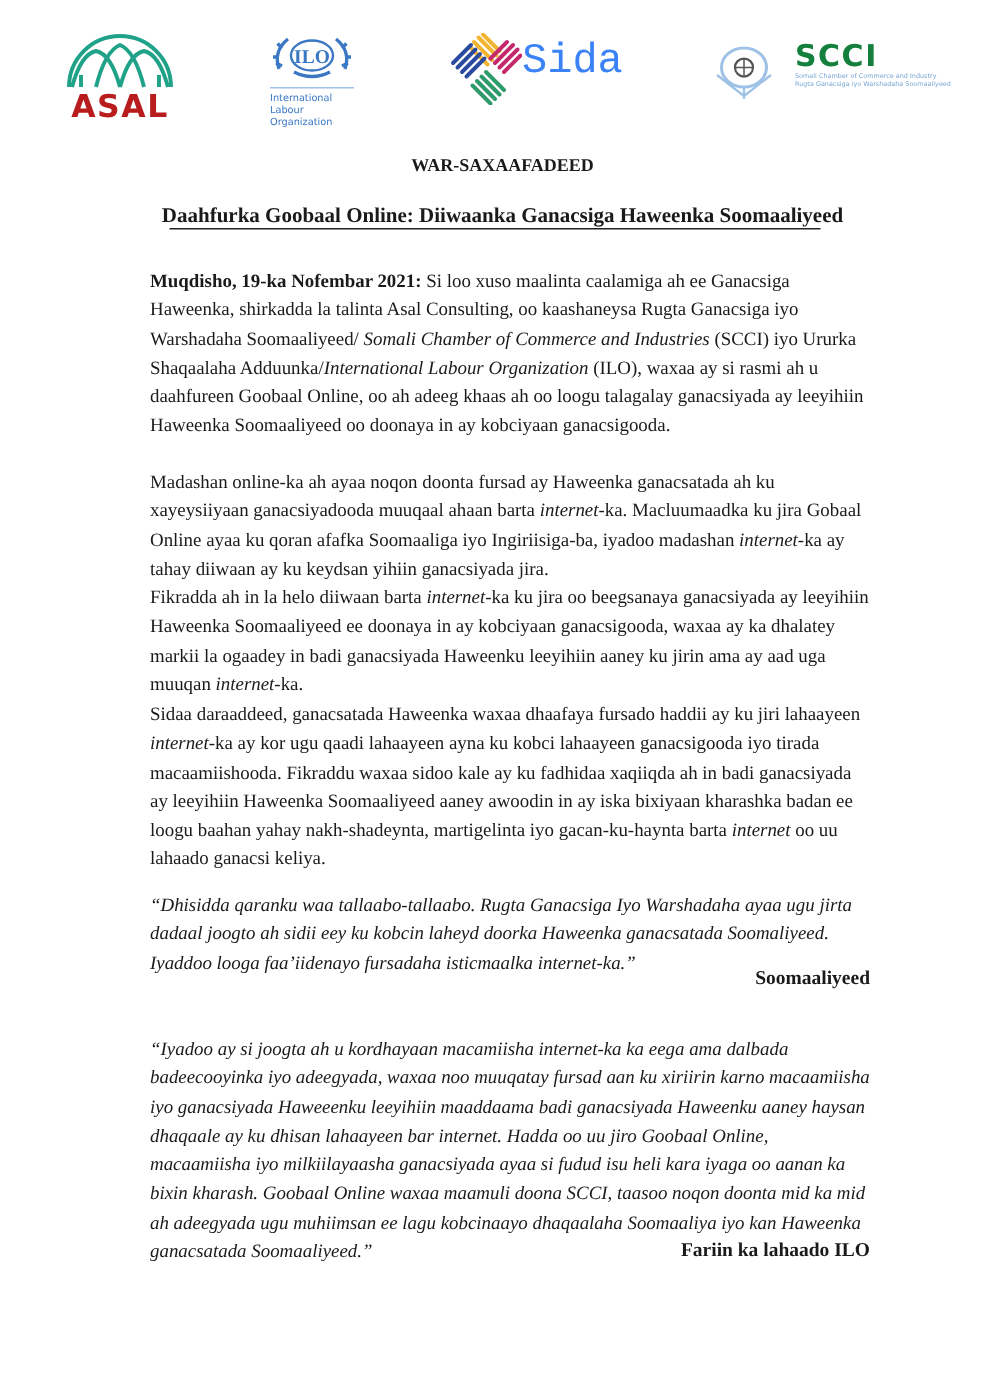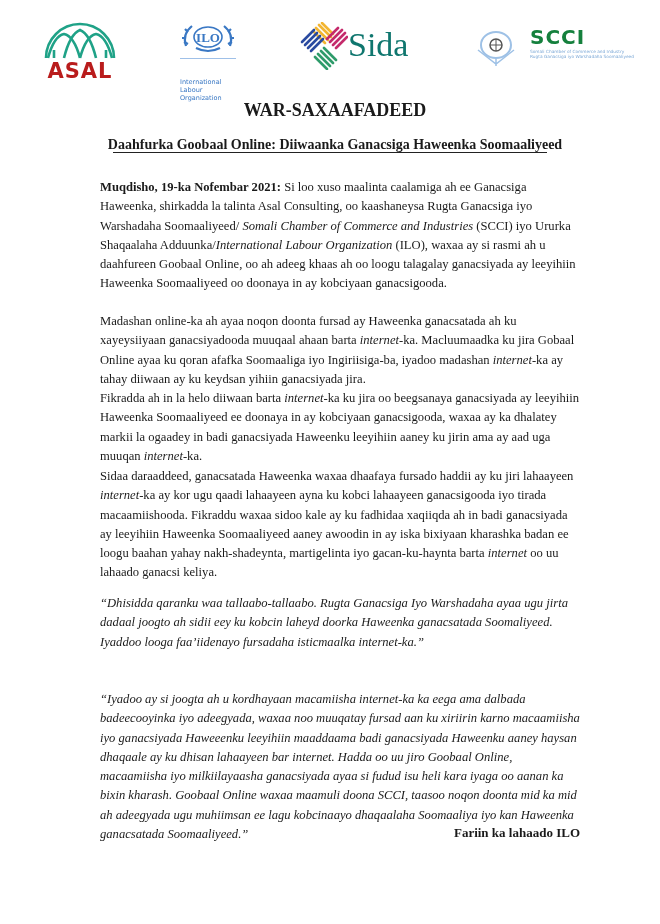--- a/index.html
+++ b/index.html
@@ -5,31 +5,31 @@
   html, body { margin: 0; padding: 0; background: #ffffff; }
   body { width: 660px; height: 924px; position: relative; overflow: hidden; color: #1a1a1a;
          font-family: "Liberation Serif", "DejaVu Serif", serif; }
   .logos { position: absolute; top: 0; left: 0; width: 660px; height: 95px; }
   .logo { position: absolute; }
   .asal { left: 40px; top: 20px; width: 80px; height: 66px; }
   .asal-text { position: absolute; left: 4px; top: 39px; width: 72px; text-align: center;
     font-family: "DejaVu Sans", sans-serif; font-weight: bold; font-size: 21px; color: #b91c1c; letter-spacing: 1px; }
   .ilo { left: 178px; top: 22px; width: 62px; height: 66px; }
   .ilo-text { position: absolute; left: 2px; top: 36px; font-family: "DejaVu Sans", sans-serif; font-size: 6.5px;
-    line-height: 8px; color: #3a78c4; border-top: 1px solid #9fc0e8; padding-top: 19px; width: 56px; }
+    line-height: 8px; color: #3a78c4; border-top: 1px solid #9fc0e8; padding-top: 2px; width: 56px; }
   .sida { left: 300px; top: 22px; width: 140px; height: 50px; }
-  .sida-text { position: absolute; left: 48px; top: 4px; font-family: Liberation Serif, serif; font-size: 34px; color: #0f766e; }
+  .sida-text { position: absolute; left: 48px; top: 4px; font-family: Liberation Mono, monospace; font-size: 28px; color: #3b82f6; }
   .scci { left: 474px; top: 28px; width: 180px; height: 40px; }
   .scci-title { position: absolute; left: 56px; top: -3px; font-family: "DejaVu Sans", sans-serif; font-weight: bold;
     font-size: 20px; color: #15803d; letter-spacing: 1px; }
   .scci-sub { position: absolute; left: 56px; top: 21px; font-family: "DejaVu Sans", sans-serif; font-size: 4.3px;
     line-height: 5px; color: #7ca8d6; white-space: nowrap; }
 
   .doc { position: absolute; left: 100px; top: 102px; width: 470px; font-size: 12.6px; line-height: 19.3px; }
-  .h1 { text-align: center; font-weight: bold; font-size: 18px; line-height: 17px; margin-left: 0; }
+  .h1 { text-align: center; font-weight: bold; font-size: 12px; line-height: 17px; margin-left: 0; }
   .h2 { text-align: center; font-weight: bold; font-size: 14px; line-height: 19px; margin: 16px -15px; }
   .rule { position: absolute; left: 113px; top: 152px; width: 434px; height: 1px; background: #222; }
   p { margin: 0; }
   .p { position: absolute; left: 100px; width: 480px; font-size: 12.6px; line-height: 19.3px; }
   em { font-style: italic; }
   .quote { font-style: italic; }
   .attr { position: absolute; right: 80px; text-align: right; font-weight: bold; font-size: 13px; line-height: 19px; }
   svg { display: block; }
 </style>
 </head>
@@ -111,16 +111,17 @@
 <p class="p" style="top:178px;"><b>Muqdisho, 19-ka Nofembar 2021:</b><span> Si loo xuso maalinta caalamiga ah ee Ganacsiga Haweenka, shirkadda la talinta Asal Consulting, oo kaashaneysa Rugta Ganacsiga iyo Warshadaha Soomaaliyeed/ </span><em>Somali Chamber of Commerce and Industries</em><span> (SCCI) iyo Ururka Shaqaalaha Adduunka/</span><em>International Labour Organization</em><span> (ILO), waxaa ay si rasmi ah u daahfureen Goobaal Online, oo ah adeeg khaas ah oo loogu talagalay ganacsiyada ay leeyihiin Haweenka Soomaaliyeed oo doonaya in ay kobciyaan ganacsigooda.</span></p>
 
 <p class="p" style="top:312px;"><span>Madashan online-ka ah ayaa noqon doonta fursad ay Haweenka ganacsatada ah ku xayeysiiyaan ganacsiyadooda muuqaal ahaan barta </span><em>internet</em><span>-ka. Macluumaadka ku jira Gobaal Online ayaa ku qoran afafka Soomaaliga iyo Ingiriisiga-ba, iyadoo madashan </span><em>internet</em><span>-ka ay tahay diiwaan ay ku keydsan yihiin ganacsiyada jira.</span></p>
 
 <p class="p" style="top:389px;"><span>Fikradda ah in la helo diiwaan barta  </span><em>internet</em><span>-ka ku jira oo beegsanaya ganacsiyada ay leeyihiin Haweenka Soomaaliyeed ee doonaya in ay kobciyaan ganacsigooda, waxaa ay ka dhalatey markii la ogaadey in badi ganacsiyada Haweenku leeyihiin aaney ku jirin ama ay aad uga muuqan </span><em>internet</em><span>-ka.</span></p>
 
 <p class="p" style="top:467px;"><span>Sidaa daraaddeed, ganacsatada Haweenka  waxaa dhaafaya fursado haddii ay ku jiri lahaayeen </span><em>internet</em><span>-ka ay kor ugu qaadi lahaayeen ayna ku kobci lahaayeen ganacsigooda iyo tirada macaamiishooda. Fikraddu waxaa sidoo kale ay ku fadhidaa xaqiiqda ah in badi ganacsiyada ay leeyihiin Haweenka Soomaaliyeed aaney awoodin in ay iska bixiyaan kharashka badan ee loogu baahan yahay nakh-shadeynta, martigelinta iyo gacan-ku-haynta barta </span><em>internet</em><span> oo uu lahaado ganacsi keliya.</span></p>
 
 <p class="p quote" style="top:594px;"> “Dhisidda qaranku waa tallaabo-tallaabo. Rugta Ganacsiga Iyo Warshadaha ayaa ugu jirta dadaal joogto ah sidii eey ku kobcin laheyd doorka Haweenka  ganacsatada Soomaliyeed. Iyaddoo looga faa’iidenayo fursadaha isticmaalka internet-ka.”</p>
 <div class="attr" style="top:642px;">
+  <div>Soomaaliyeed</div>
 </div>
 
 <p class="p quote" style="top:690px;"> “Iyadoo ay si joogta ah u kordhayaan macamiisha  internet-ka ka eega ama dalbada badeecooyinka iyo adeegyada, waxaa noo muuqatay fursad aan ku xiriirin karno macaamiisha iyo ganacsiyada Haweeenku leeyihiin maaddaama badi ganacsiyada Haweenku aaney haysan dhaqaale ay ku dhisan lahaayeen bar internet. Hadda oo uu jiro Goobaal Online, macaamiisha iyo milkiilayaasha ganacsiyada ayaa si fudud isu heli kara iyaga oo aanan ka bixin kharash. Goobaal Online waxaa maamuli doona SCCI, taasoo noqon doonta mid ka mid ah adeegyada ugu muhiimsan ee lagu kobcinaayo dhaqaalaha Soomaaliya iyo kan Haweenka ganacsatada Soomaaliyeed.”</p>
 <div class="attr" style="top:823px;">Fariin ka lahaado ILO</div>
 
 </body></html>

